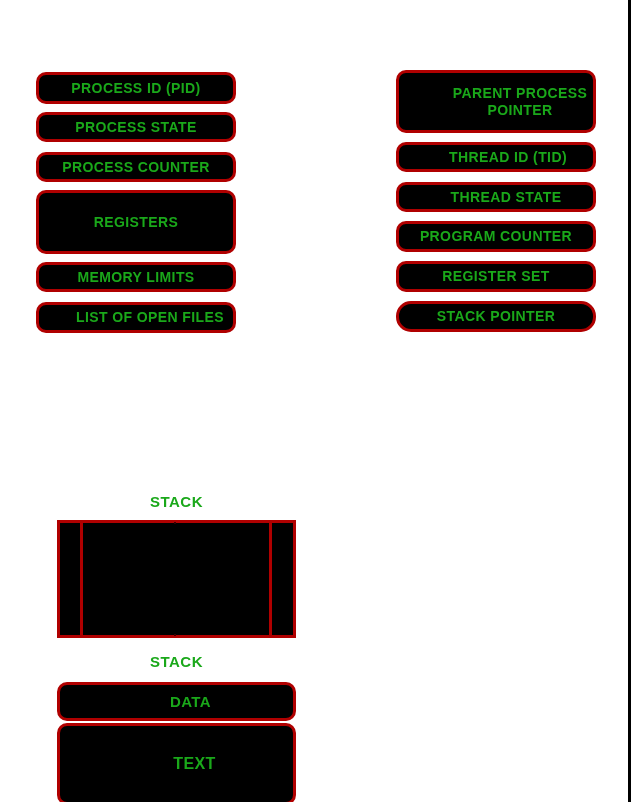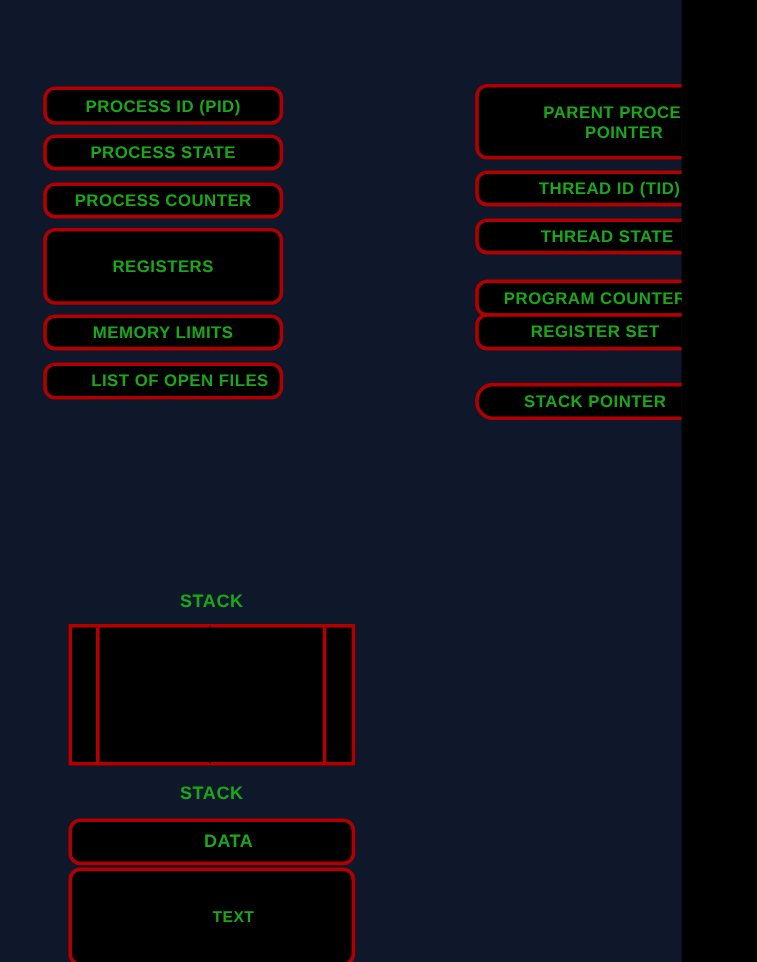--- a/index.html
+++ b/index.html
@@ -3,23 +3,23 @@
 <meta charset="utf-8">
 <title>PCB / TCB Diagram</title>
 <style>
   html, body {
     margin: 0;
     padding: 0;
     background: #000000;
   }
   #canvas {
     position: relative;
-    width: 568px;
+    width: 628px;
     height: 802px;
-    background: #0f172a;
+    background: #ffffff;
     overflow: hidden;
     font-family: "Liberation Sans", sans-serif;
   }
 
   
   .field-box {
     position: absolute;
     box-sizing: border-box;
     border: 3px solid #b00000;
     border-radius: 10px;
@@ -116,29 +116,29 @@
     </div>
 
     <div class="field-box" style="left:396px; top:142px; width:200px; height:30px;padding-left:24px;">
       <span class="field-label">THREAD ID (TID)</span>
     </div>
 
     <div class="field-box" style="left:396px; top:182px; width:200px; height:30px;padding-left:20px;">
       <span class="field-label">THREAD STATE</span>
     </div>
 
-    <div class="field-box" style="left:396px; top:221px; width:200px; height:31px;margin-top:12px;">
+    <div class="field-box" style="left:396px; top:221px; width:200px; height:31px;">
       <span class="field-label">PROGRAM COUNTER</span>
     </div>
 
     <div class="field-box" style="left:396px; top:261px; width:200px; height:31px;">
       <span class="field-label">REGISTER SET</span>
     </div>
 
-    <div class="field-box" style="left:396px; top:319px; width:200px; height:31px;border-radius:15px;">
+    <div class="field-box" style="left:396px; top:301px; width:200px; height:31px;border-radius:15px;">
       <span class="field-label">STACK POINTER</span>
     </div>
 
   </div>
 
   <div>
 
     <div class="caption" style="left:57px; top:493px; width:239px;">STACK</div>
 
     <div class="stack-rect" style="left:57px; top:520px; width:239px; height:118px;">
@@ -148,18 +148,18 @@
       <div class="stack-dot" style="left:114px; bottom:-1px;"></div>
     </div>
 
     <div class="caption" style="left:57px; top:653px; width:239px;">STACK</div>
 
     <div class="field-box" style="left:57px; top:682px; width:239px; height:39px;">
       <span class="field-label" style="font-size:15px;margin-left:28px;">DATA</span>
     </div>
 
     <div class="field-box" style="left:57px; top:723px; width:239px; height:82px;">
-      <span class="field-label" style="font-size:13px;margin-left:36px;">TEXT</span>
+      <span class="field-label" style="font-size:16px;margin-left:36px;">TEXT</span>
     </div>
 
   </div>
 
 </div>
 
 </body></html>

